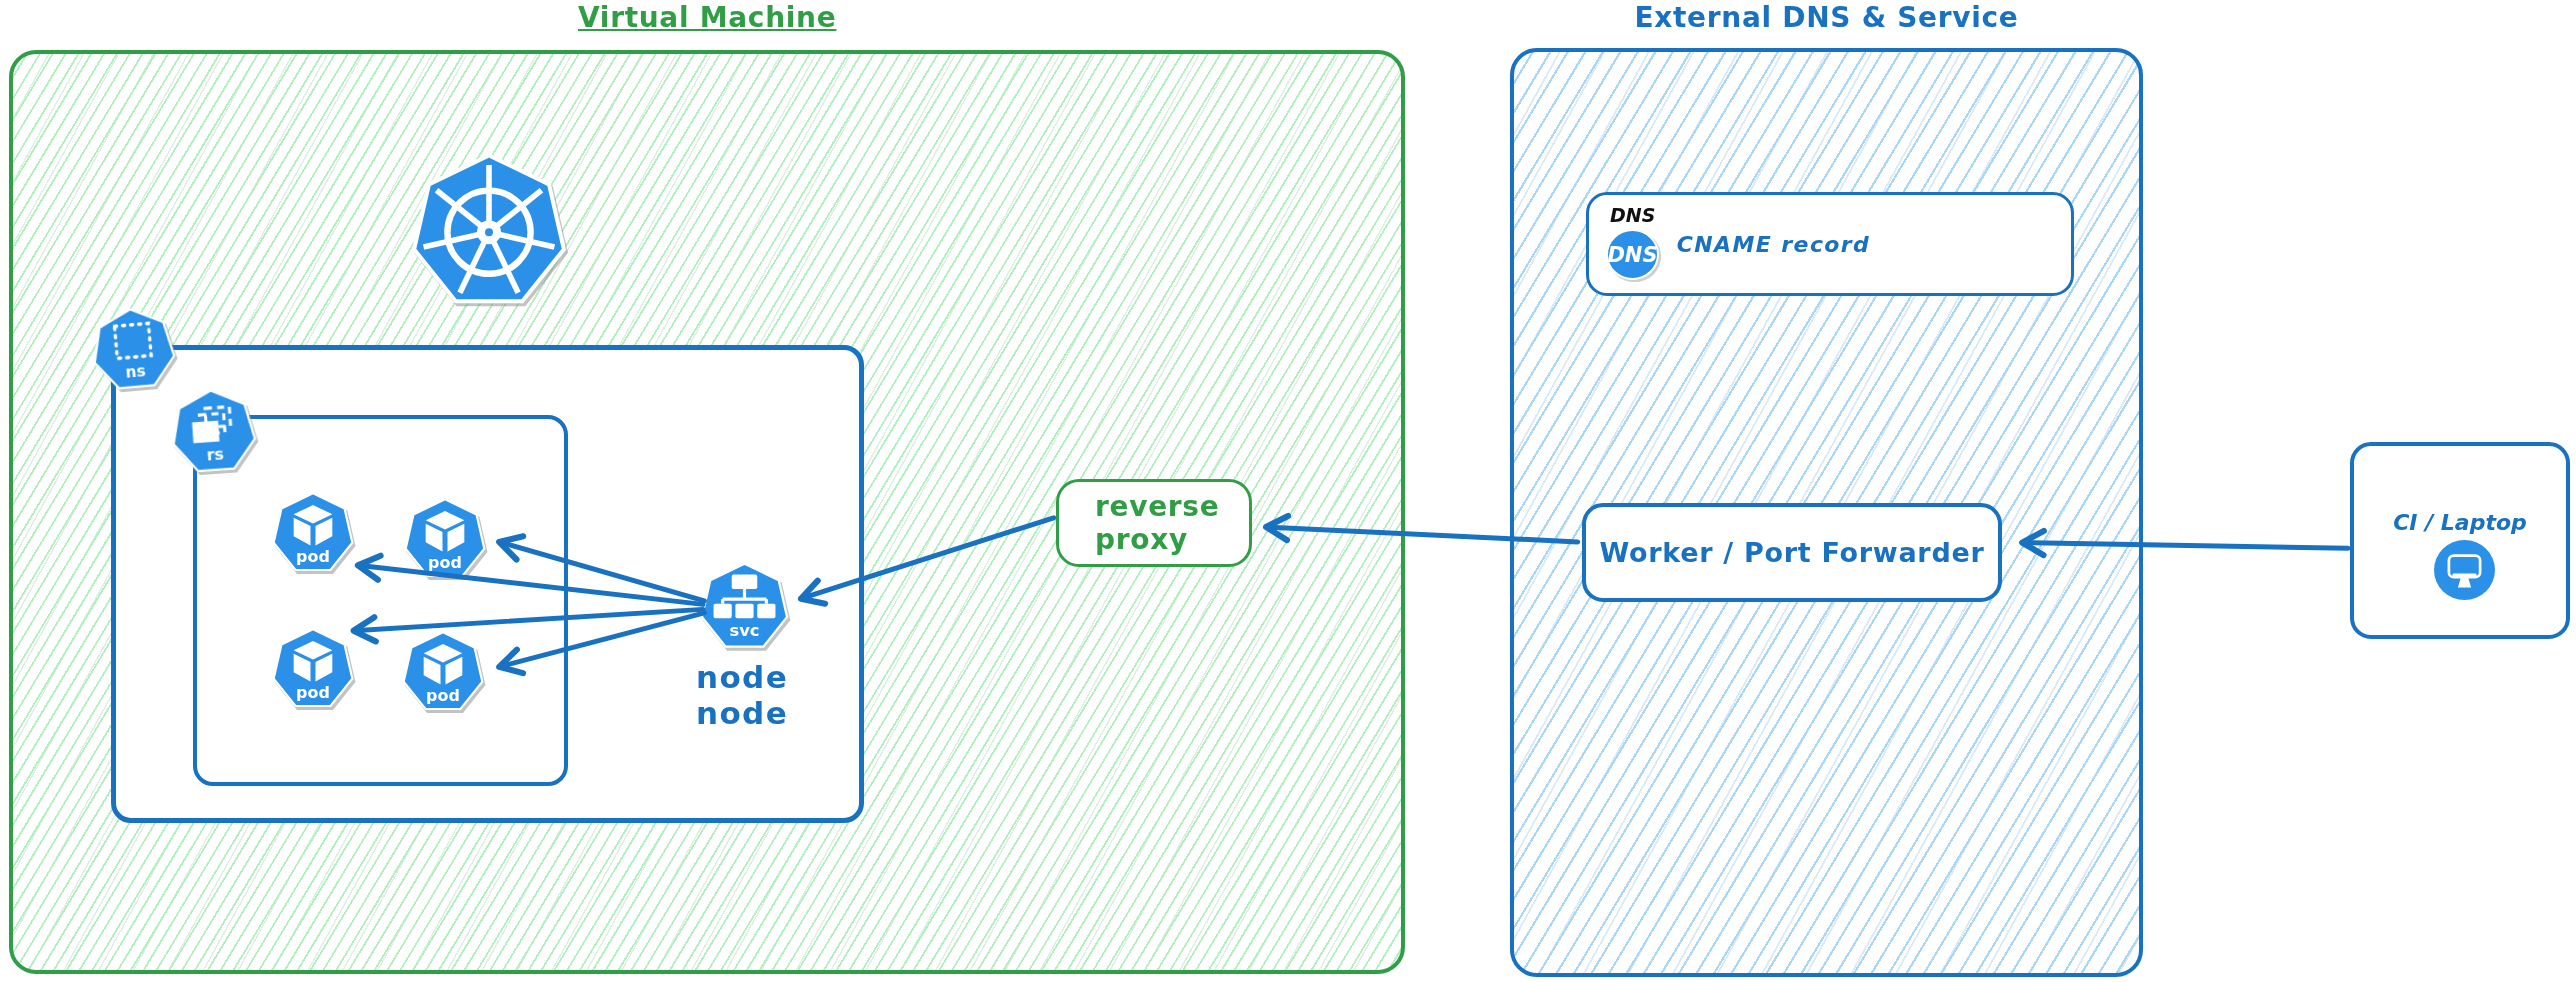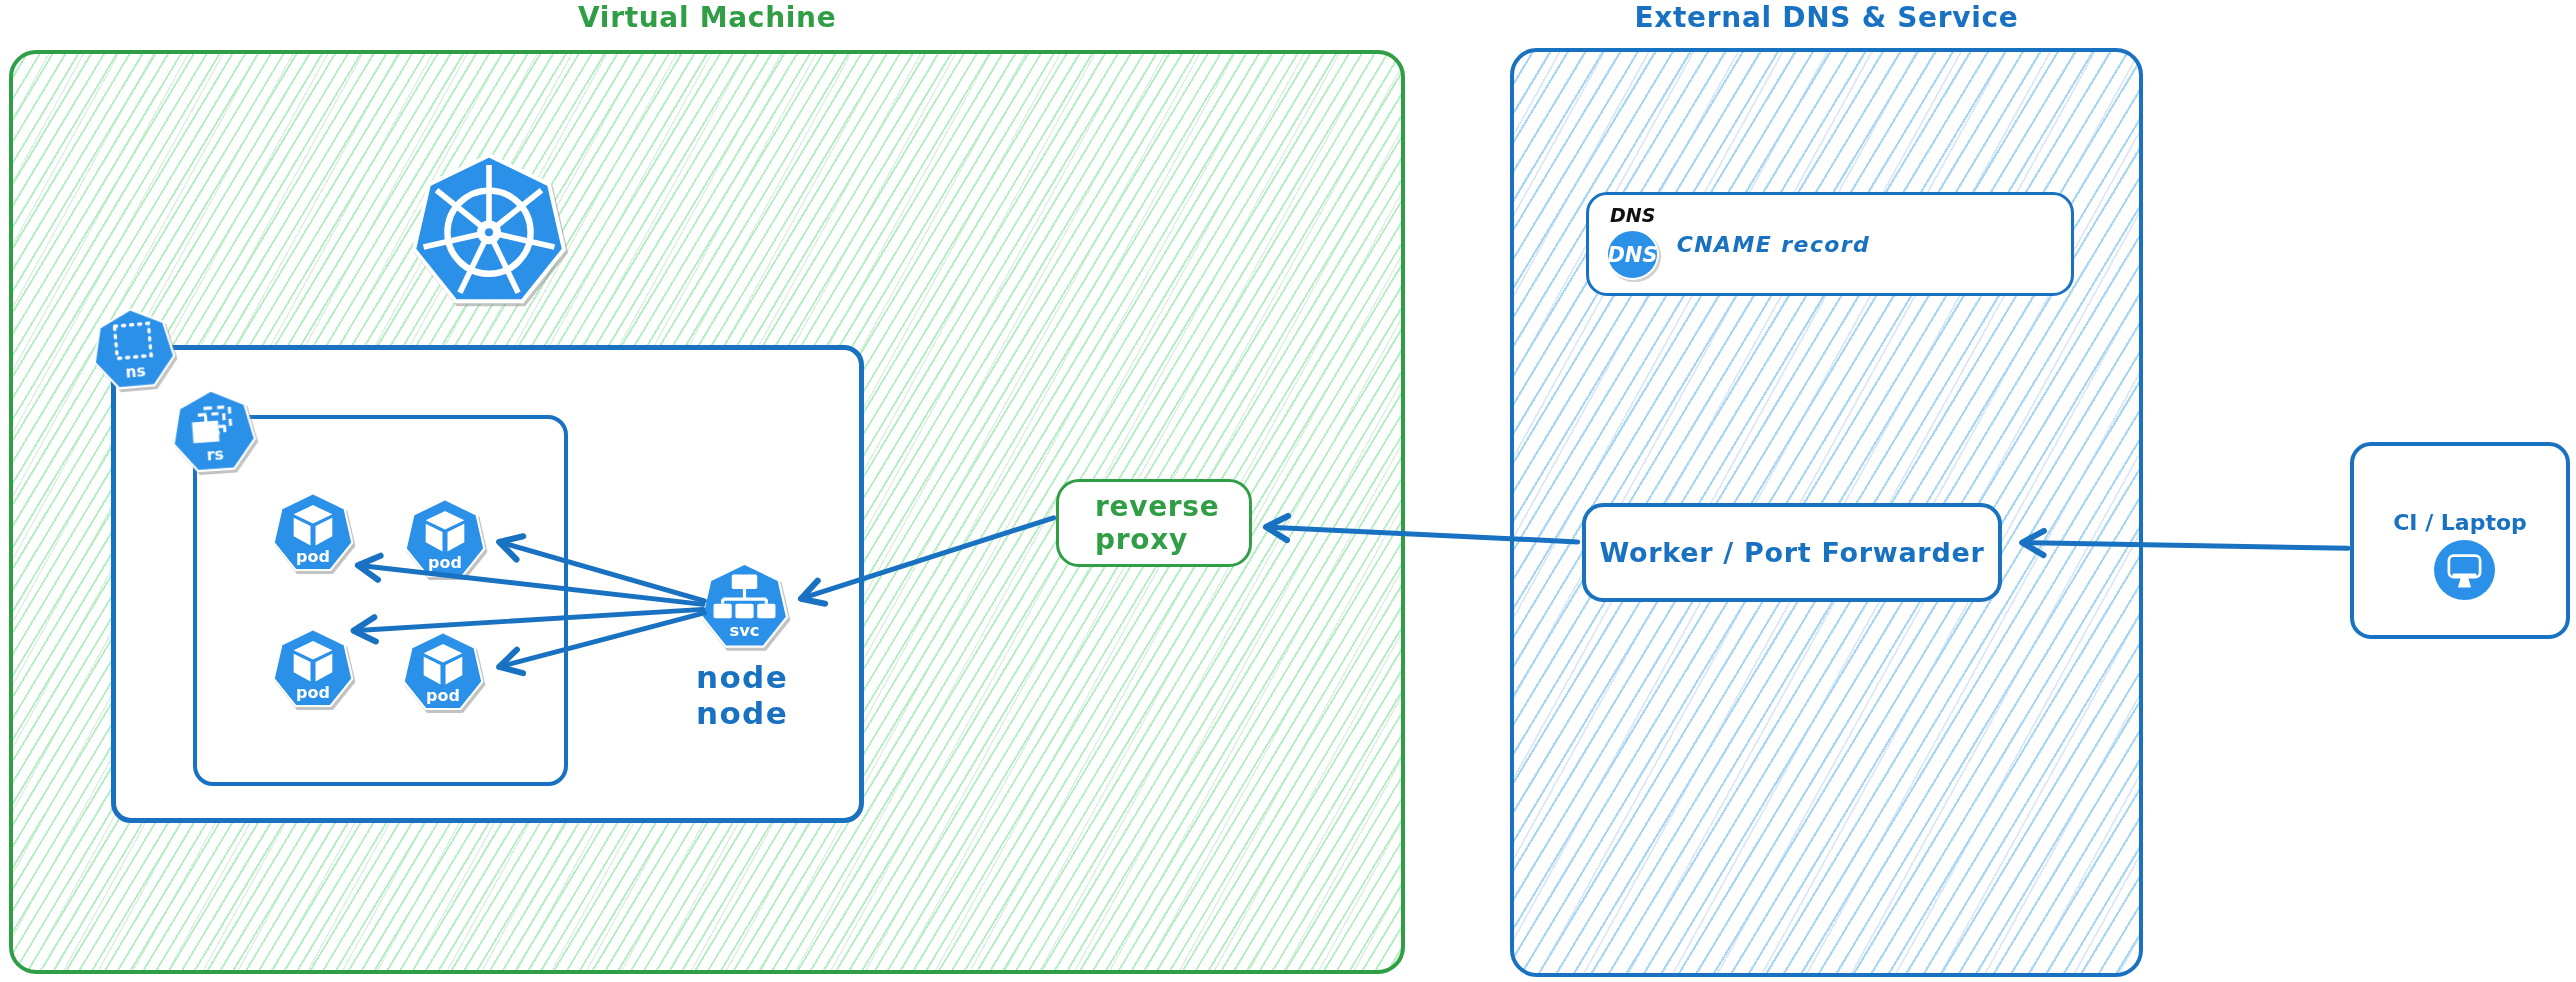--- a/index.html
+++ b/index.html
@@ -25,21 +25,21 @@
     left:1510px;top:48px;width:633px;height:929px;
     border:4.3px solid var(--blue,#1971c2);
     background-image:
       repeating-linear-gradient(121deg, var(--blue-hatch,#a9d7f6) 0 2.1px, transparent 2.1px 15px),
       repeating-linear-gradient(119deg, rgba(25,113,194,.15) 0 1.8px, transparent 1.8px 39px);
   }
   .group-title{
     position:absolute;top:1.4px;z-index:5;text-align:center;
     font-size:28px;font-weight:bold;letter-spacing:0.7px;
   }
-  .vm-title{left:9.2px;width:1396px;color:var(--green,#2f9e44);}
+  .vm-title{left:9.2px;width:1396px;color:var(--green,#2f9e44);text-decoration:underline;}
   .ext-title{left:1510px;width:633px;color:var(--blue,#1971c2);}
 
   
   .white-box{position:absolute;background:#ffffff;z-index:2;}
   .ns-box{left:111px;top:345px;width:753px;height:478px;border:5px solid var(--blue,#1971c2);border-radius:20px;}
   .rs-box{left:193px;top:415px;width:375px;height:371px;border:4.3px solid var(--blue,#1971c2);border-radius:20px;z-index:3;}
   .rp-box{left:1056px;top:479px;width:196px;height:88px;border:3.6px solid var(--green,#2f9e44);border-radius:23px;
           display:flex;align-items:center;justify-content:center;z-index:4;padding-left:36px;}
   .rp-label{color:var(--green,#2f9e44);font-size:28px;font-weight:600;letter-spacing:0.7px;}
 
@@ -49,21 +49,21 @@
              background:var(--icon-blue,#2b90e8);border:2.1px solid #fff;box-shadow:2.1px 2.1px 0 rgba(150,150,150,.45);
              display:flex;align-items:center;justify-content:center;color:#fff;font-size:21px;font-weight:600;}
   .cname-label{position:absolute;left:64px;top:0;width:241px;height:100%;
                display:flex;align-items:center;justify-content:center;
                color:var(--blue,#1971c2);font-size:22px;font-weight:600;letter-spacing:1.4px;text-align:center;}
 
   .worker-box{left:1582px;top:487px;width:420px;height:99px;border:4.3px solid var(--blue,#1971c2);border-radius:21px;
               display:flex;align-items:center;justify-content:center;z-index:4;margin-top:16px;}
   .worker-label{color:var(--blue,#1971c2);font-size:27px;font-weight:600;letter-spacing:0.7px;}
 
-  .ci-box{left:2350px;top:442px;width:220px;height:197px;border:4.3px solid var(--blue,#1971c2);border-radius:21px;z-index:4;}
+  .ci-box{left:2350px;top:442px;width:220px;height:197px;border:4.3px solid var(--blue,#1971c2);border-radius:21px;z-index:4;font-style:italic;}
   .ci-label{position:absolute;left:0;top:64px;width:100%;text-align:center;
             color:var(--blue,#1971c2);font-size:22px;font-weight:600;}
   .monitor-badge{position:absolute;left:80px;top:94px;width:61px;height:60px;border-radius:50%;
                  background:var(--icon-blue,#2b90e8);}
 
   
   .icon{position:absolute;z-index:6;filter:drop-shadow(2.8px 3.6px 0 rgba(145,145,145,.55));}
   .hept{fill:var(--icon-blue,#2b90e8);stroke:#ffffff;stroke-width:2.5;}
   .glyph-stroke{fill:none;stroke:#ffffff;}
   .glyph-fill{fill:#ffffff;}

